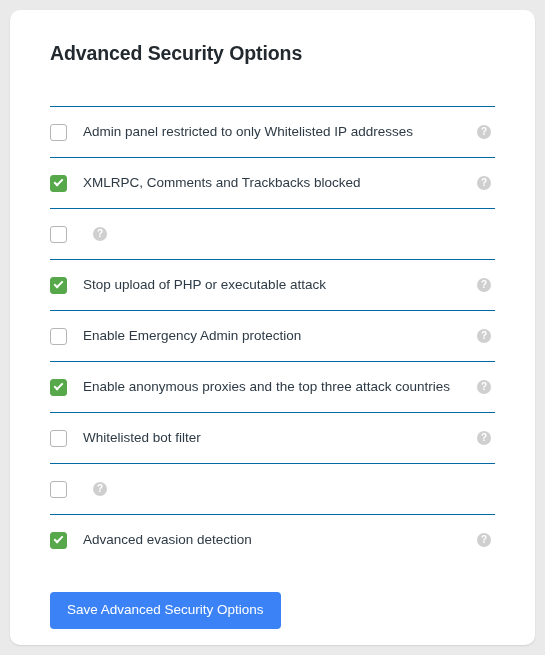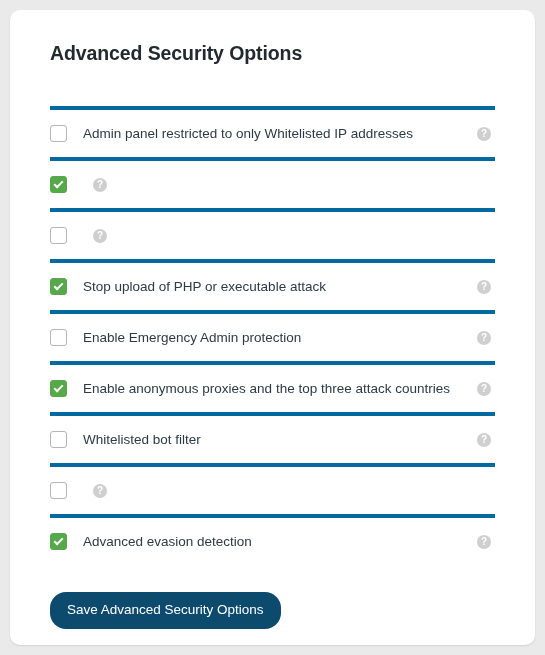--- a/index.html
+++ b/index.html
@@ -44,21 +44,21 @@
 
   .options-list {
     margin-top: 38px;
     padding: 0 8px 0 8px;
   }
 
   .option-row {
     display: flex;
     align-items: center;
     height: 51px;
-    border-top: 4px solid #0369a1;
+    border-top: 1px solid #0369a1;
     box-sizing: border-box;
   }
   .option-row:last-child {
     border-bottom: none;
   }
 
   .checkbox {
     flex: 0 0 auto;
     width: 17px;
     height: 17px;
@@ -112,27 +112,27 @@
     margin-right: 4px;
     user-select: none;
   }
 
   .save-wrap {
     padding: 27px 0 0 8px;
   }
 
   .save-button {
     display: inline-block;
-    background: #0c4a6e;
+    background: #3b82f6;
     color: #ffffff;
     font-size: 13.5px;
     line-height: 1;
     padding: 11px 17px 12px 17px;
     border: none;
-    border-radius: 16px;
+    border-radius: 4px;
     cursor: pointer;
     font-family: "Liberation Sans", sans-serif;
     text-align: right;
   }
 </style>
 </head>
 <body>
 
 <div class="card">
   <div class="card-inner">
@@ -142,20 +142,21 @@
     <div class="options-list">
         <div class="option-row">
           <span class="checkbox unchecked"></span>
           <span class="option-label">Admin panel restricted to only Whitelisted IP addresses</span>
           <span class="help-icon">?</span>
         </div>
         <div class="option-row">
           <span class="checkbox checked">
             <span class="tick"></span>
           </span>
+          <span class="option-label">XMLRPC, Comments and Trackbacks blocked</span>
           <span class="help-icon">?</span>
         </div>
         <div class="option-row">
           <span class="checkbox unchecked"></span>
           <span class="help-icon">?</span>
         </div>
         <div class="option-row">
           <span class="checkbox checked">
             <span class="tick"></span>
           </span>

